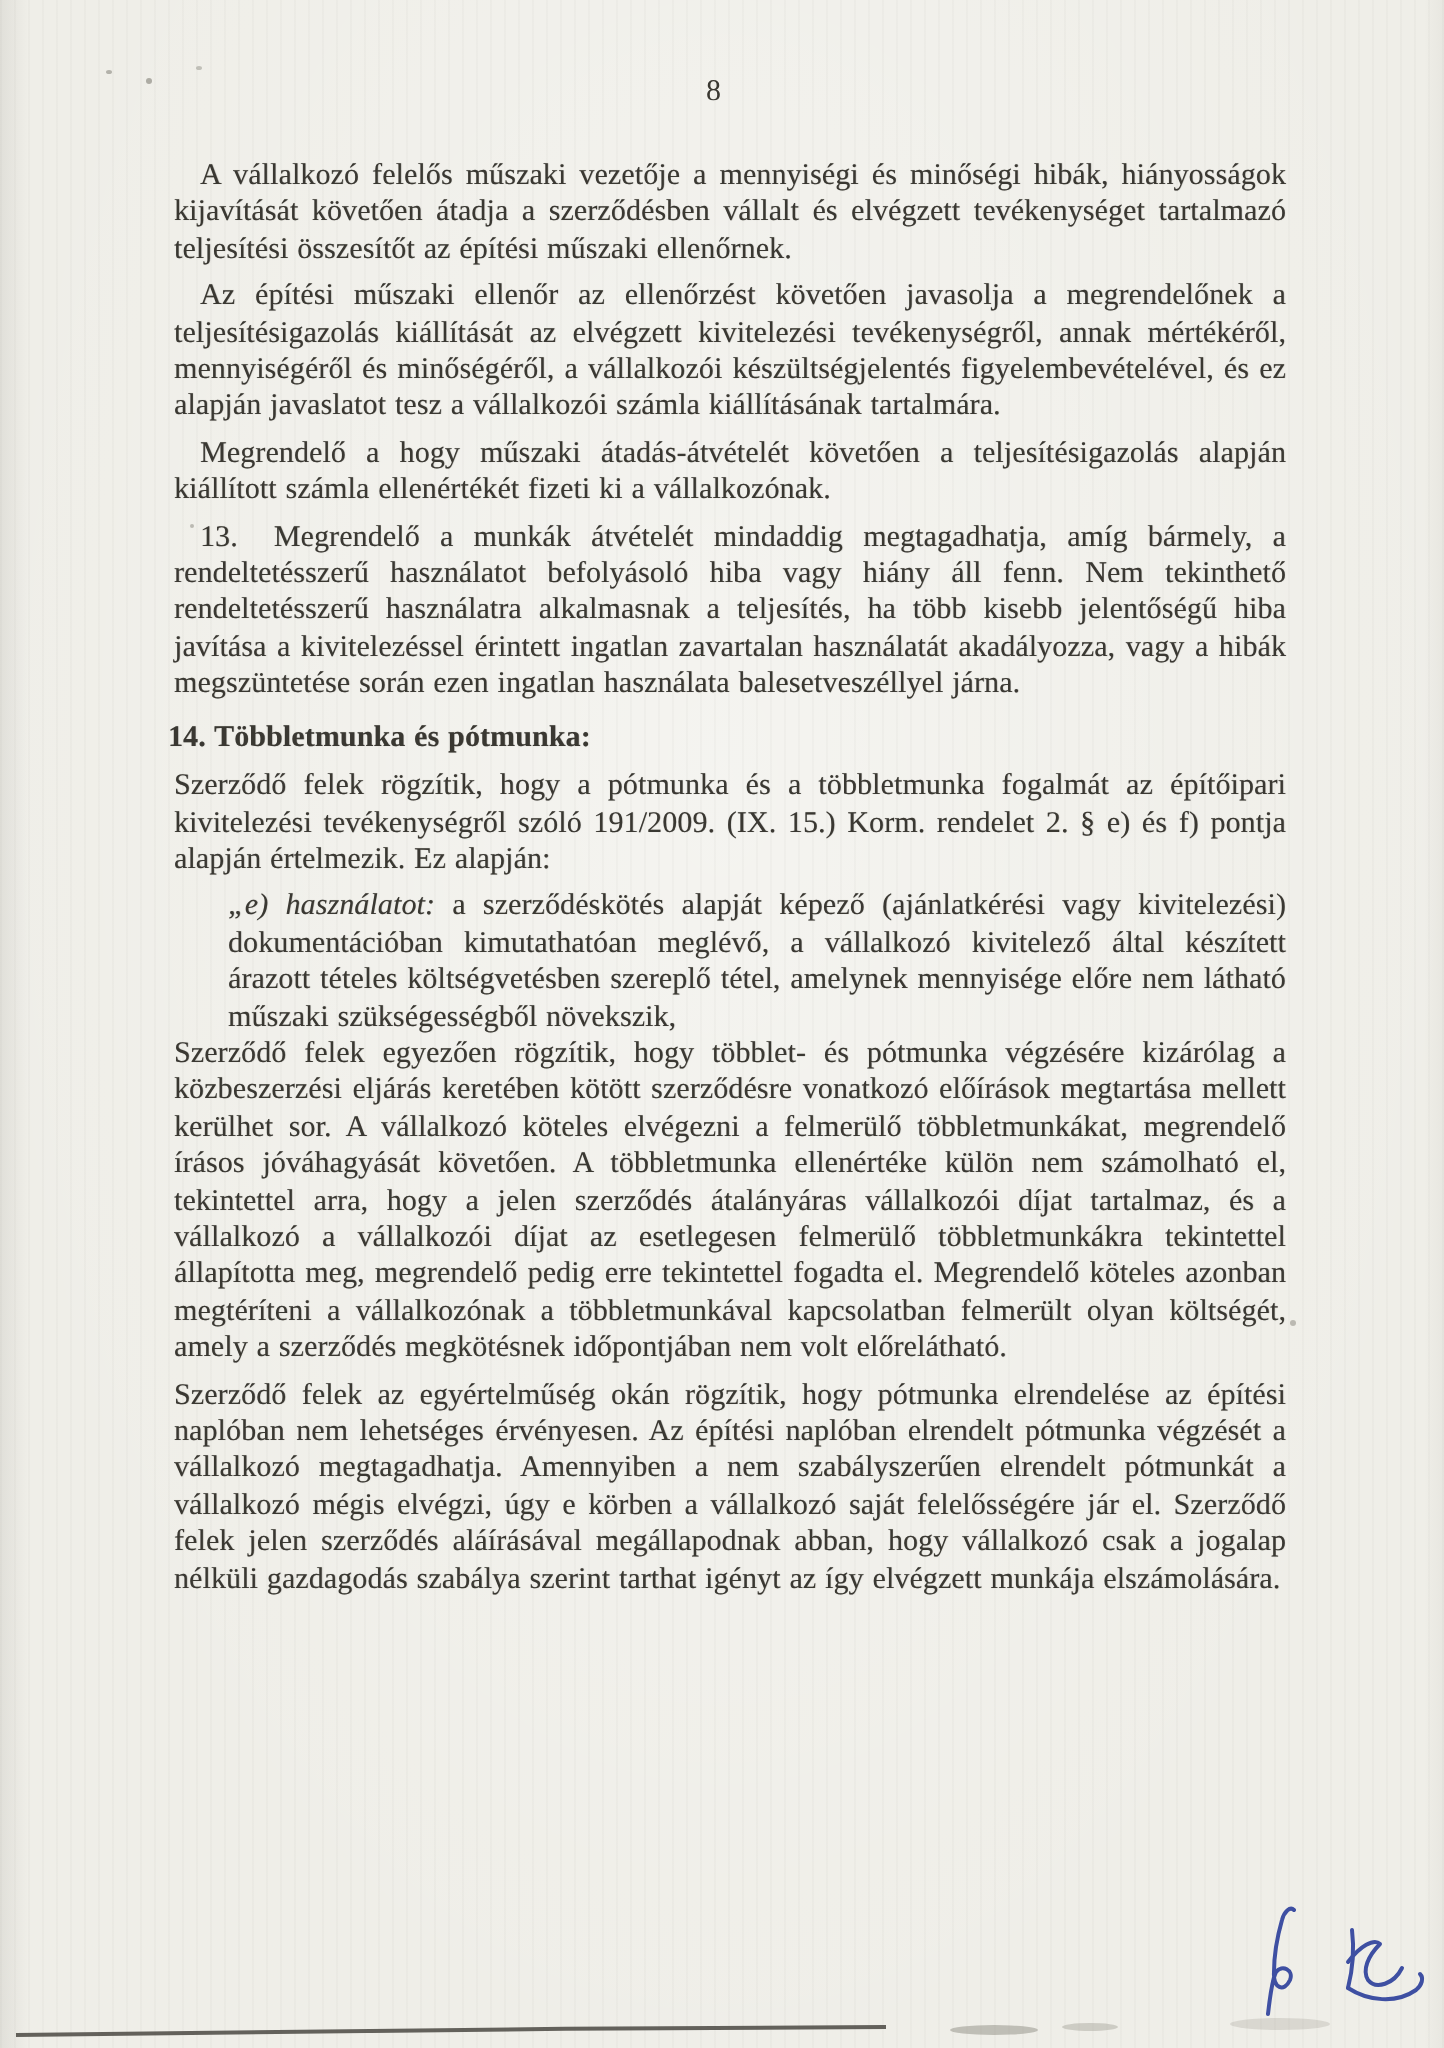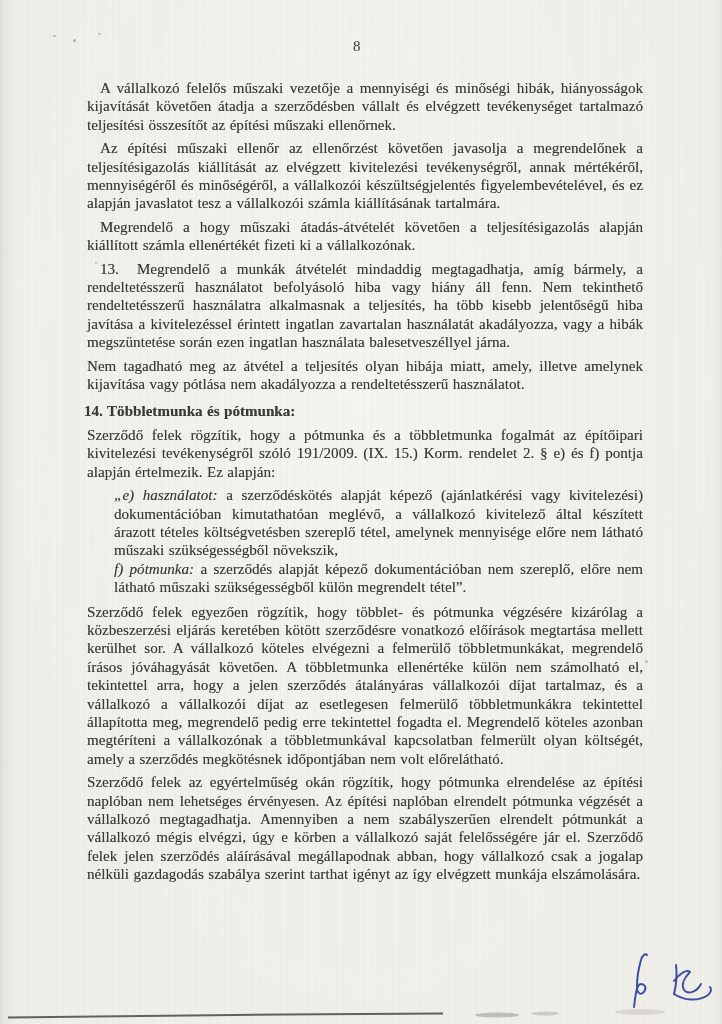--- a/index.html
+++ b/index.html
@@ -67,29 +67,27 @@
     <div class="page-number">8</div>
 
     <p class="first-indent">A vállalkozó felelős műszaki vezetője a mennyiségi és minőségi hibák, hiányosságok kijavítását követően átadja a szerződésben vállalt és elvégzett tevékenységet tartalmazó teljesítési összesítőt az építési műszaki ellenőrnek.</p>
 
     <p class="first-indent">Az építési műszaki ellenőr az ellenőrzést követően javasolja a megrendelőnek a teljesítésigazolás kiállítását az elvégzett kivitelezési tevékenységről, annak mértékéről, mennyiségéről és minőségéről, a vállalkozói készültségjelentés figyelembevételével, és ez alapján javaslatot tesz a vállalkozói számla kiállításának tartalmára.</p>
 
     <p class="first-indent">Megrendelő a hogy műszaki átadás-átvételét követően a teljesítésigazolás alapján kiállított számla ellenértékét fizeti ki a vállalkozónak.</p>
 
     <p class="first-indent"><span class="clause-number">13.</span><span>Megrendelő a munkák átvételét mindaddig megtagadhatja, amíg bármely, a rendeltetésszerű használatot befolyásoló hiba vagy hiány áll fenn. Nem tekinthető rendeltetésszerű használatra alkalmasnak a teljesítés, ha több kisebb jelentőségű hiba javítása a kivitelezéssel érintett ingatlan zavartalan használatát akadályozza, vagy a hibák megszüntetése során ezen ingatlan használata balesetveszéllyel járna.</span></p>
 
-    <p>Nem tagadható meg az átvétel a teljesítés olyan hibája miatt, amely, illetve amelynek kijavítása vagy pótlása nem akadályozza a rendeltetésszerű használatot.</p>
 
     <p class="clause-heading">14. Többletmunka és pótmunka:</p>
 
     <p>Szerződő felek rögzítik, hogy a pótmunka és a többletmunka fogalmát az építőipari kivitelezési tevékenységről szóló 191/2009. (IX. 15.) Korm. rendelet 2. § e) és f) pontja alapján értelmezik. Ez alapján:</p>
 
     <div class="quote-block">
       <p><span class="quote-term">„e) használatot:</span><span> a szerződéskötés alapját képező (ajánlatkérési vagy kivitelezési) dokumentációban kimutathatóan meglévő, a vállalkozó kivitelező által készített árazott tételes költségvetésben szereplő tétel, amelynek mennyisége előre nem látható műszaki szükségességből növekszik,</span></p>
-      <p class="last"><span class="quote-term">f) pótmunka:</span><span> a szerződés alapját képező dokumentációban nem szereplő, előre nem látható műszaki szükségességből külön megrendelt tétel”.</span></p>
     </div>
 
     <p>Szerződő felek egyezően rögzítik, hogy többlet- és pótmunka végzésére kizárólag a közbeszerzési eljárás keretében kötött szerződésre vonatkozó előírások megtartása mellett kerülhet sor. A vállalkozó köteles elvégezni a felmerülő többletmunkákat, megrendelő írásos jóváhagyását követően. A többletmunka ellenértéke külön nem számolható el, tekintettel arra, hogy a jelen szerződés átalányáras vállalkozói díjat tartalmaz, és a vállalkozó a vállalkozói díjat az esetlegesen felmerülő többletmunkákra tekintettel állapította meg, megrendelő pedig erre tekintettel fogadta el. Megrendelő köteles azonban megtéríteni a vállalkozónak a többletmunkával kapcsolatban felmerült olyan költségét, amely a szerződés megkötésnek időpontjában nem volt előrelátható.</p>
 
     <p>Szerződő felek az egyértelműség okán rögzítik, hogy pótmunka elrendelése az építési naplóban nem lehetséges érvényesen. Az építési naplóban elrendelt pótmunka végzését a vállalkozó megtagadhatja. Amennyiben a nem szabályszerűen elrendelt pótmunkát a vállalkozó mégis elvégzi, úgy e körben a vállalkozó saját felelősségére jár el. Szerződő felek jelen szerződés aláírásával megállapodnak abban, hogy vállalkozó csak a jogalap nélküli gazdagodás szabálya szerint tarthat igényt az így elvégzett munkája elszámolására.</p>
   </div>
 
   <svg class="signature-svg" style="left:608px; top:938px;" width="110" height="86" viewBox="0 0 110 86">
     <g fill="none" stroke-linecap="round" stroke-linejoin="round" stroke-width="2" opacity="0.95" stroke="#35479f">
       <path d="M39,17 C37,15 34,18 33,22 C31,29 29,40 29,48 C28.5,56 34,58.5 37,52 C39,47 33,44 30,48 C28,52 27,60 26,69"></path>

